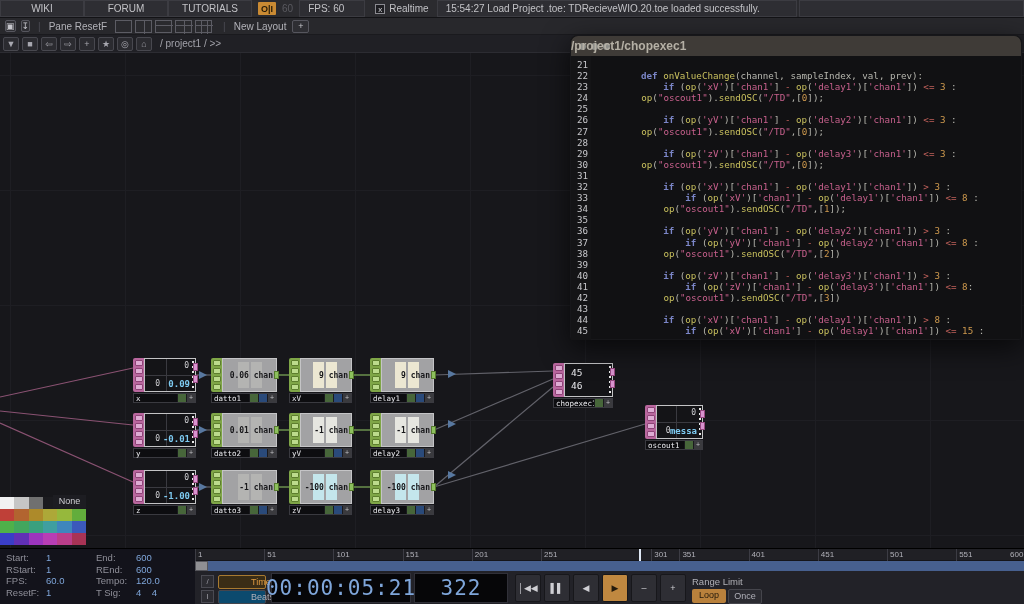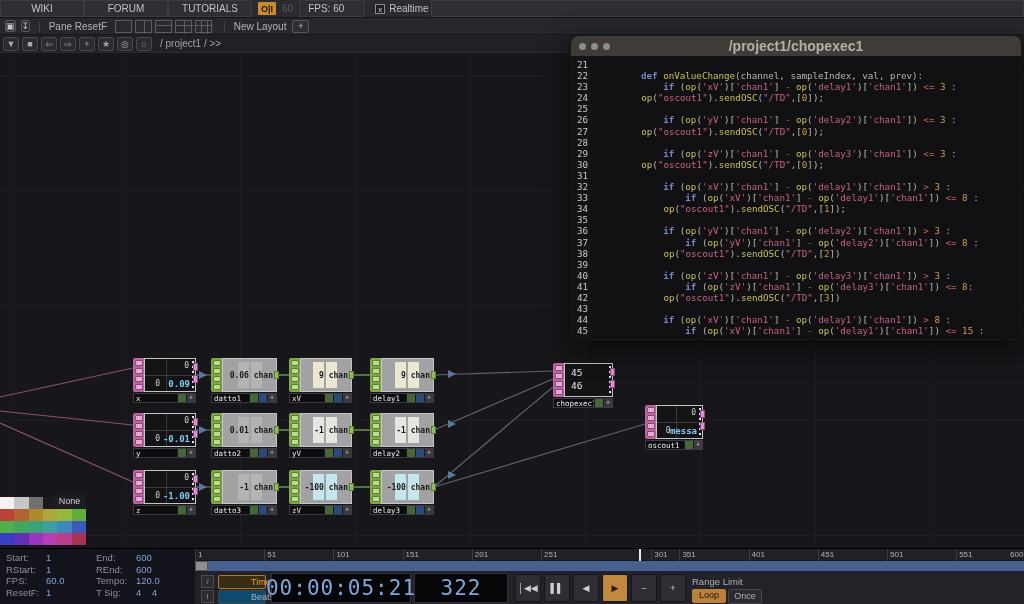--- a/index.html
+++ b/index.html
@@ -127,21 +127,21 @@
     font-size:9px;text-align:center;line-height:13px;border-radius:2px;}
   .once-btn{position:absolute;left:533px;top:18px;width:34px;height:15px;background:#2b2b31;color:#b0b0b8;
     border:1px solid #45454c;font-size:9px;text-align:center;line-height:12px;border-radius:2px;}
 
   
   .codewin{position:absolute;left:570px;top:35px;width:452px;height:305px;border-radius:7px 7px 3px 3px;
     box-shadow:0 8px 28px rgba(0,0,0,.65);background:#111113;border:1px solid #17171a;}
   .cw-title{height:20px;background:#3f3b37;border-radius:7px 7px 0 0;display:flex;align-items:center;position:relative;}
   .cw-dots{display:flex;gap:5px;margin-left:8px;}
   .cw-dots i{width:7px;height:7px;border-radius:50%;background:#8d8d89;}
-  .cw-name{position:absolute;left:0;right:0;text-align:center;color:#b5b0a5;font-size:14px;font-weight:bold;}
+  .cw-name{position:absolute;left:0;right:0;text-align:left;color:#b5b0a5;font-size:12px;font-weight:bold;}
   .cw-body{position:relative;height:284px;overflow:hidden;display:flex;
     font-family:"DejaVu Sans Mono",monospace;font-size:9.2px;line-height:11.1px;}
   .cw-gutter{width:20px;padding:3px 3px 0 0;text-align:right;color:#c8c8cc;background:#141416;}
   .cw-code{flex:1;padding:3px 0 0 6px;color:#b8b8b0;white-space:pre;}
   .kw{color:#7b86c8;font-weight:bold;margin-left:44px;} .fn{color:#c9c05e;} .str{color:#c7608c;}
   .num{color:#cf9a4e;} .op{color:#c0605a;}
 </style>
 </head>
 <body>
 
@@ -151,20 +151,21 @@
     <div class="mseg mlink">WIKI</div>
     <div class="mseg mlink">FORUM</div>
     <div class="mseg mlink">TUTORIALS</div>
     <div class="oi-box">O|I</div>
     <div class="oi-val">60</div>
     <div class="mseg fps-seg">FPS:  60</div>
     <div class="rt">
       <span class="cb">x</span>
       <span>Realtime</span>
     </div>
+    <div class="mseg status-seg">15:54:27 Load Project .toe: TDRecieveWIO.20.toe loaded successfully.</div>
     <div class="mseg stub-seg"></div>
   </div>
 
   <div class="toolbar">
     <span id="tb-icons"><span class="tbtn">▣</span><span class="tbtn">↧</span></span>
     <span class="tsep">|</span>
     <span>Pane ResetF</span>
     <span id="tb-layouts" style="display:flex;margin-left:8px;">
         <span class="laybtn"></span>
         <span class="laybtn">

